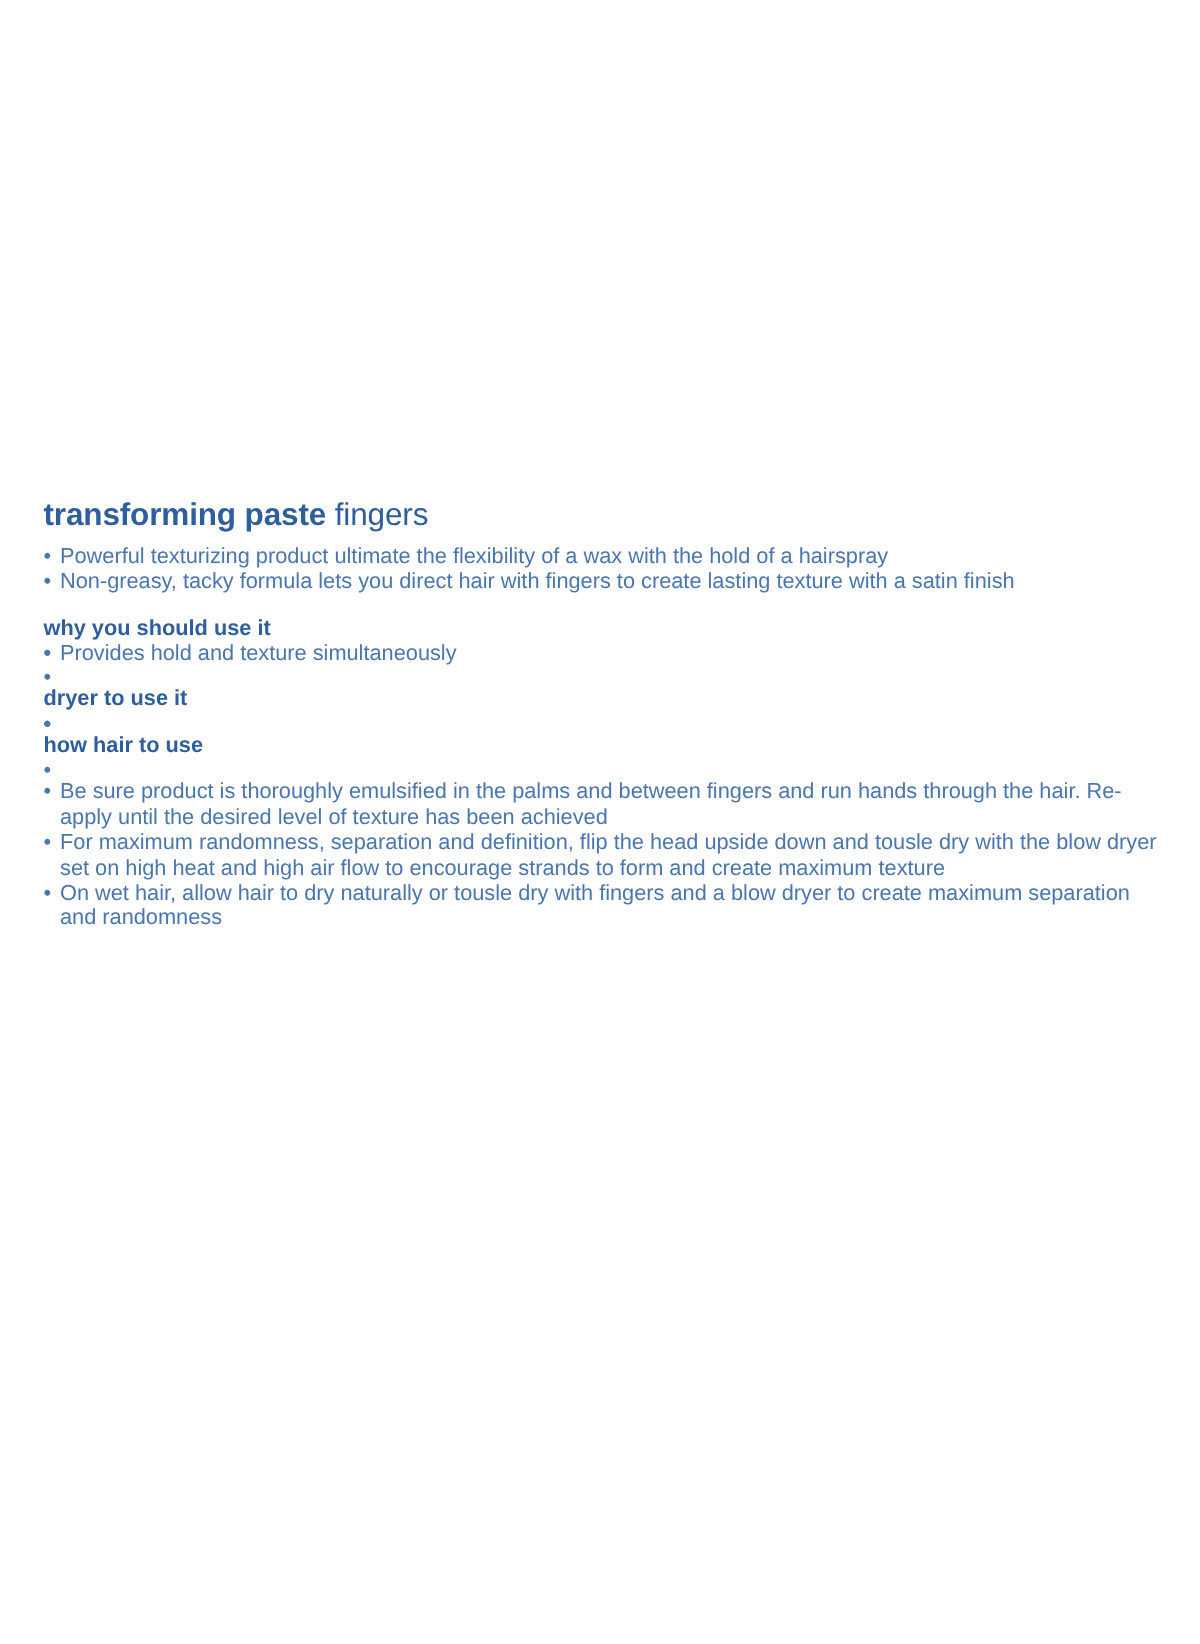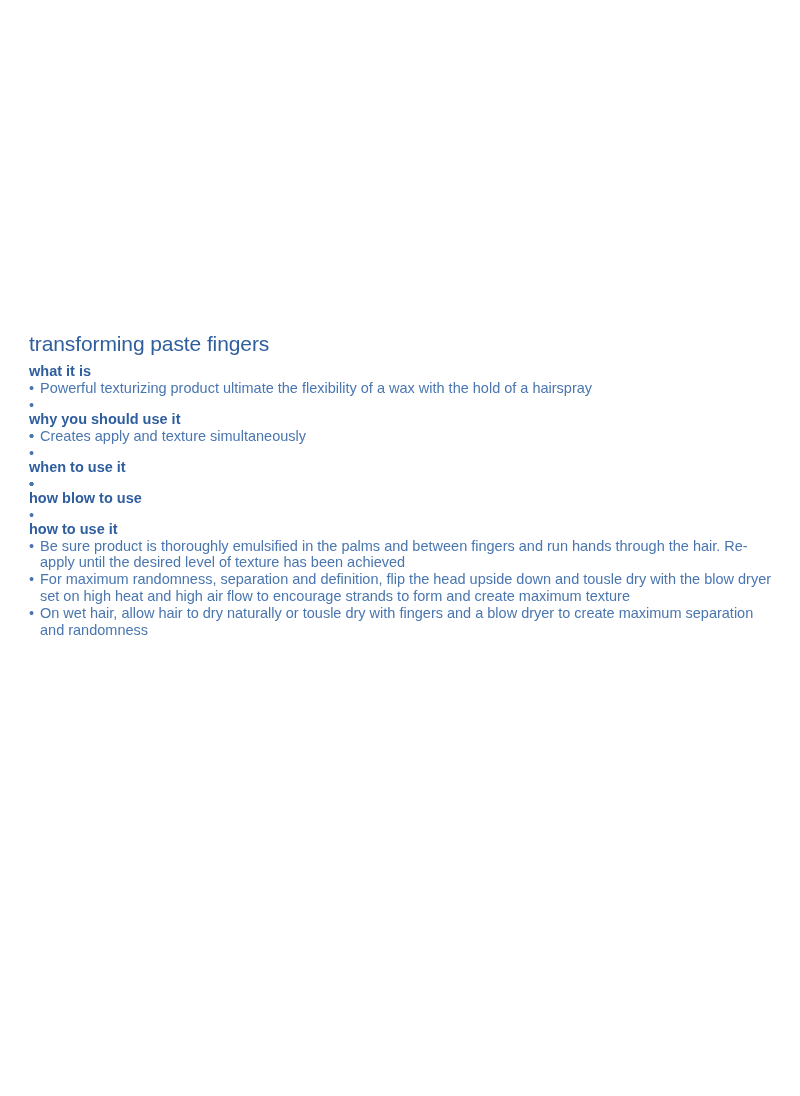--- a/index.html
+++ b/index.html
@@ -23,21 +23,21 @@
     }
     .title {
       font-size: 21px;
       line-height: 26px;
       margin: 0 0 6px 0;
       color: #2f5e9e;
       font-weight: normal;
       letter-spacing: -0.1px;
     }
     .title .strong {
-      font-weight: normal;
+      font-weight: bold;
     }
     .section {
       margin: 0 0 14px 0;
     }
     .section-heading {
       font-size: 14.5px;
       font-weight: bold;
       line-height: 17px;
       color: #2f5e9e;
       margin: 0;
@@ -63,53 +63,51 @@
 </head>
 <body>
 
 <div class="doc">
   <h1 class="title">
     <span class="strong">transforming paste</span>
     <span>fingers</span>
   </h1>
 
   <div class="section">
-    <h2 class="section-heading">what it is</h2>
     <ul class="bullets">
       <li class="bullet"><span class="bullet-dot">•</span><span>Powerful texturizing product ultimate the flexibility of a wax with the hold of a hairspray</span></li>
-      <li class="bullet"><span class="bullet-dot">•</span></li>
+      <li class="bullet"><span class="bullet-dot">•</span><span>Non-greasy, tacky formula lets you direct hair with fingers to create lasting texture with a satin finish</span></li>
     </ul>
   </div>
 
   <div class="section">
     <h2 class="section-heading">why you should use it</h2>
     <ul class="bullets">
       <li class="bullet"><span class="bullet-dot">•</span></li>
-      <li class="bullet"><span class="bullet-dot">•</span><span>Creates apply and texture simultaneously</span></li>
+      <li class="bullet"><span class="bullet-dot">•</span><span>Provides hold and texture simultaneously</span></li>
       <li class="bullet"><span class="bullet-dot">•</span></li>
     </ul>
   </div>
 
   <div class="section">
-    <h2 class="section-heading">when to use it</h2>
+    <h2 class="section-heading">dryer to use it</h2>
     <ul class="bullets">
       <li class="bullet"><span class="bullet-dot">•</span></li>
       <li class="bullet"><span class="bullet-dot">•</span></li>
       <li class="bullet"><span class="bullet-dot">•</span></li>
     </ul>
   </div>
 
   <div class="section">
-    <h2 class="section-heading">how blow to use</h2>
+    <h2 class="section-heading">how hair to use</h2>
     <ul class="bullets">
       <li class="bullet"><span class="bullet-dot">•</span></li>
     </ul>
   </div>
 
   <div class="section">
-    <h2 class="section-heading">how to use it</h2>
     <ul class="bullets">
       <li class="bullet"><span class="bullet-dot">•</span><span>Be sure product is thoroughly emulsified in the palms and between fingers and run hands through the hair. Re-apply until the desired level of texture has been achieved</span></li>
       <li class="bullet"><span class="bullet-dot">•</span><span>For maximum randomness, separation and definition, flip the head upside down and tousle dry with the blow dryer set on high heat and high air flow to encourage strands to form and create maximum texture</span></li>
       <li class="bullet"><span class="bullet-dot">•</span><span>On wet hair, allow hair to dry naturally or tousle dry with fingers and a blow dryer to create maximum separation and randomness</span></li>
     </ul>
   </div>
 </div>
 
 </body></html>

